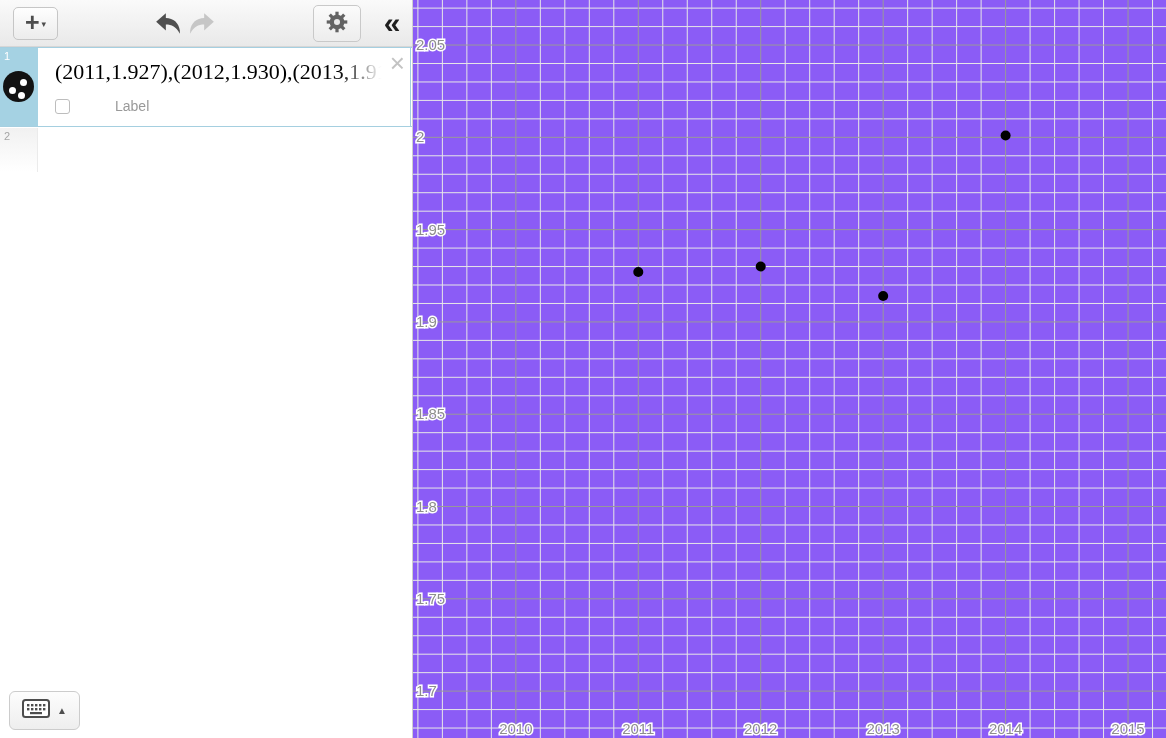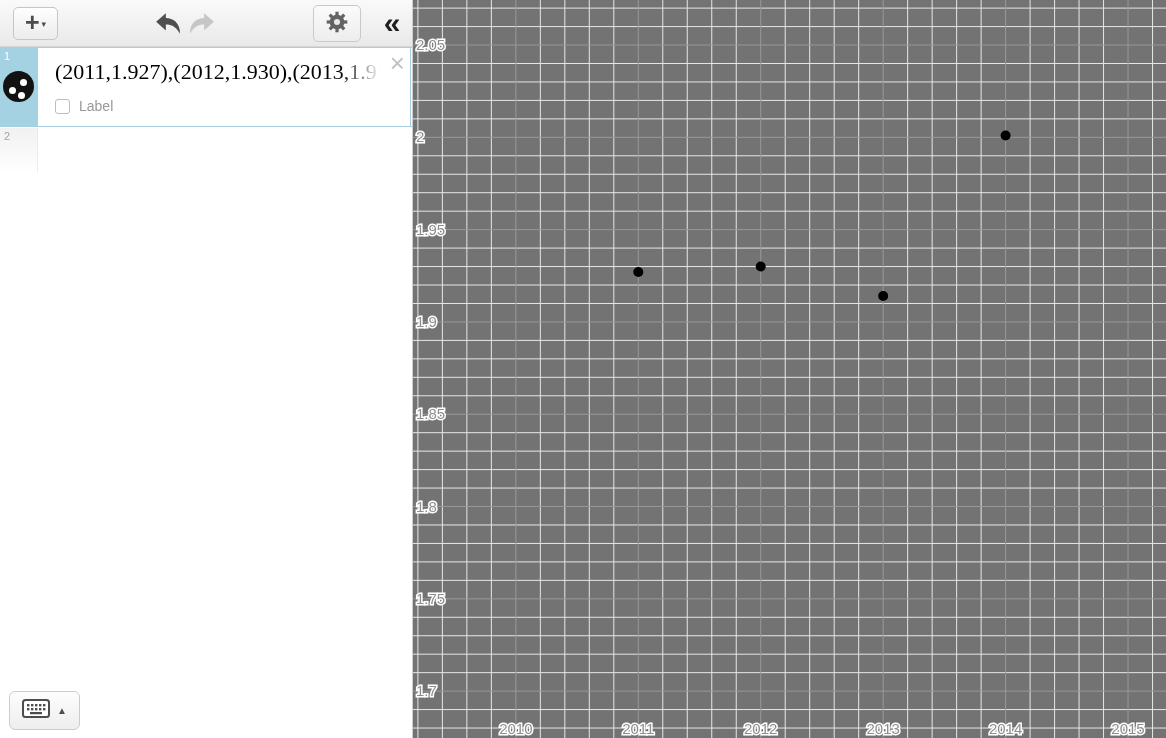--- a/index.html
+++ b/index.html
@@ -42,42 +42,42 @@
   .scatter-icon i.d1 { left:17px; top:8px; }
   .scatter-icon i.d2 { left:6px; top:16px; }
   .scatter-icon i.d3 { left:15px; top:21px; }
   .row1-cell { position:absolute; left:38px; top:0; width:373px; height:78px; background:#fff;
                border-right:1px solid #a5cfe0; }
   .math { position:absolute; left:17px; top:11px; width:330px; height:30px;
           font-family:"Liberation Serif","DejaVu Serif",serif; font-size:22px; color:#000;
           white-space:nowrap; overflow:hidden;
           -webkit-mask-image:linear-gradient(90deg,#000 86%,rgba(0,0,0,0) 99%);
           mask-image:linear-gradient(90deg,#000 86%,rgba(0,0,0,0) 99%); }
-  .label-row { position:absolute; left:17px; top:50px; display:flex; align-items:center; }
+  .label-row { position:absolute; left:17px; top:50px; display:flex; align-items:center;gap:36px; }
   .checkbox { width:15px; height:15px; border:1px solid #bdbdbd; border-radius:3px; background:#fff; }
   .label-text { margin-left:9px; font-size:14px; color:#999; }
   .close-x { position:absolute; right:5px; top:2px; font-size:26px; color:#c3c3c3; line-height:1; }
 
   
   .row2-gutter { position:absolute; left:0; top:128px; width:38px; height:44px;
                  background:linear-gradient(#f1f1f1,rgba(255,255,255,0)); border-right:1px solid #ebebeb; }
   .row2-gutter .row-num { color:#a5a5a5; }
 
   
   .kbd-btn { position:absolute; left:9px; top:691px; width:71px; height:39px;
              border:1px solid #cccccc; border-radius:6px;
              background:linear-gradient(#fdfdfd,#eeeeee);
              display:flex; align-items:center; justify-content:center; gap:7px; }
   .kbd-caret { font-size:10px; color:#4d4d4d; }
   .watermark { position:absolute; left:125px; top:689px; width:160px; text-align:center; }
   .powered-by { font-size:11px; color:#bdbdbd; letter-spacing:0.5px; }
   .brand { font-size:25px; font-weight:bold; color:#c9c9c9; letter-spacing:0.5px; line-height:0.8; }
 
   
-  .graph { position:absolute; left:413px; top:0; width:753px; height:738px; background:#737373; cursor:default; }
+  .graph { position:absolute; left:413px; top:0; width:753px; height:738px; background:#8b5cf6; cursor:default; }
   .graph svg { display:block; }
   .graph text { font-family:"Liberation Sans",sans-serif; }
 </style>
 </head>
 <body>
 
 <div class="app">
 
   <div class="panel">
 

